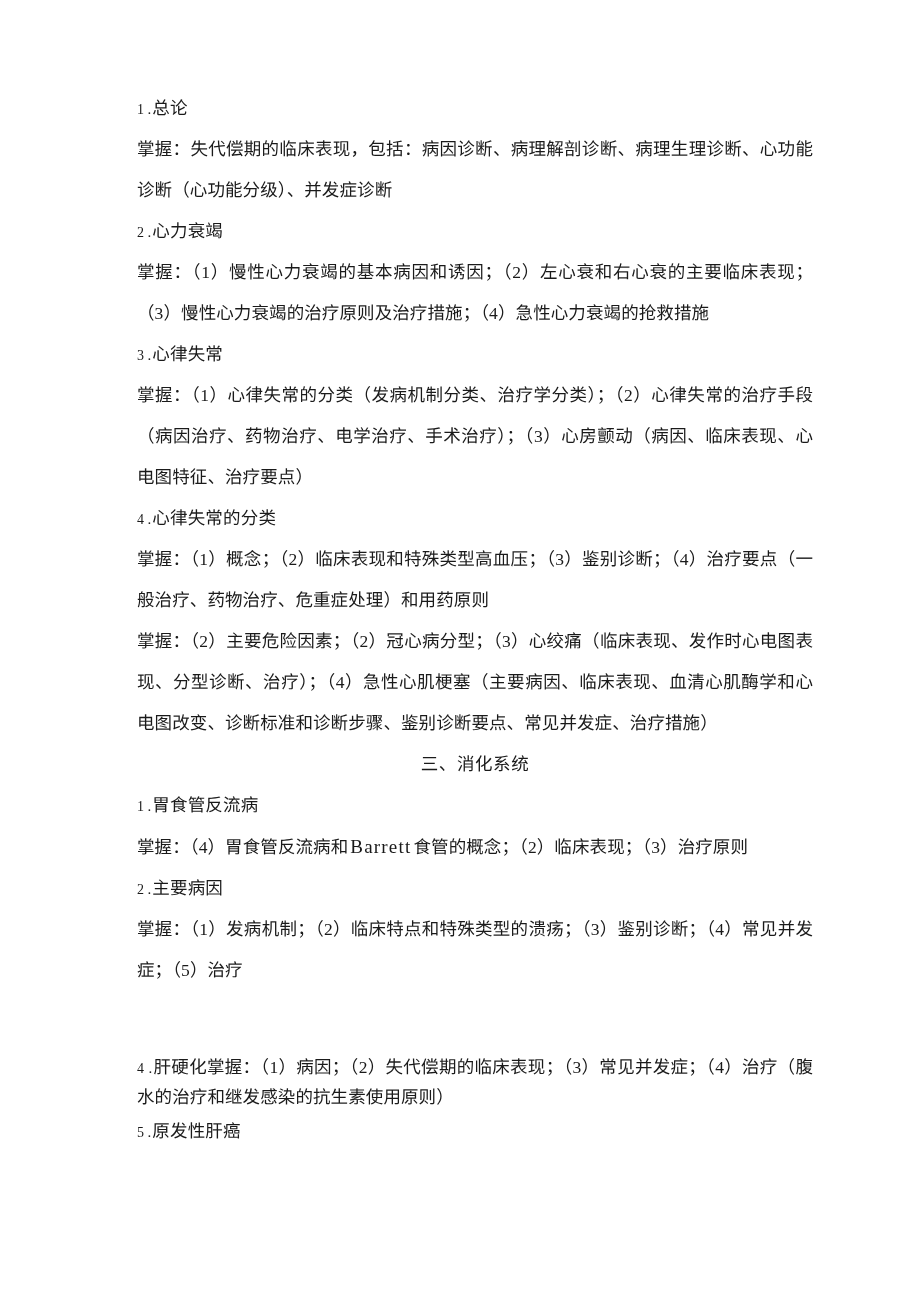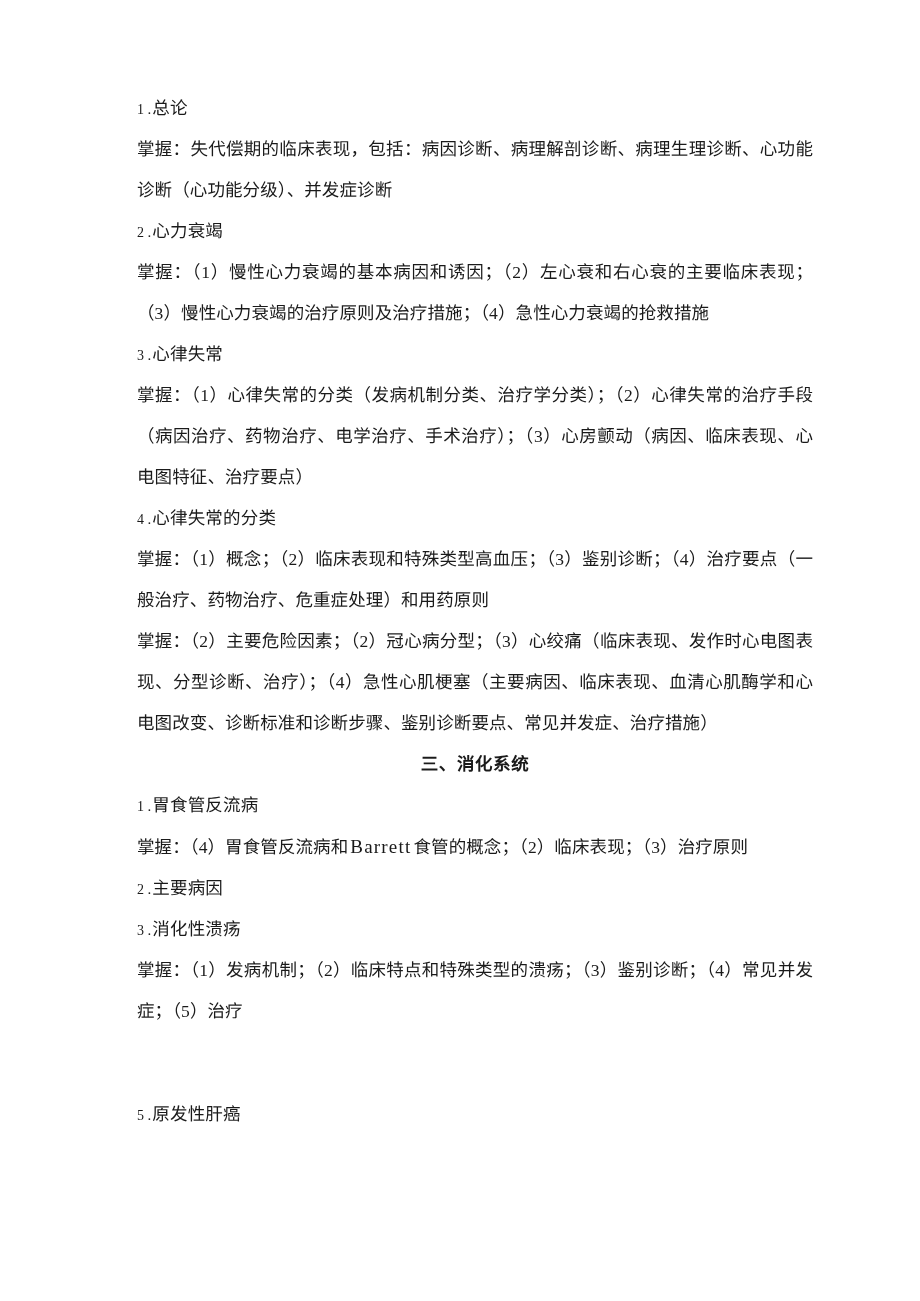--- a/index.html
+++ b/index.html
@@ -96,21 +96,20 @@
     padding-right: 1px;
   }
 
   
   .section-heading {
     font-size: 17.5px;
     line-height: 41px;
     height: 41px;
     text-align: center;
     letter-spacing: 0.6px;
-    font-weight: bold;
   }
 
   
   .latin {
     font-family: "Liberation Serif", "DejaVu Serif", serif;
     font-size: 19px;
     letter-spacing: 1.2px;
     padding: 0 2px;
   }
 
@@ -130,18 +129,18 @@
       <p class="item-body">掌握：（1）慢性心力衰竭的基本病因和诱因；（2）左心衰和右心衰的主要临床表现；（3）慢性心力衰竭的治疗原则及治疗措施；（4）急性心力衰竭的抢救措施</p>
       <p class="item-title"><span class="num">3</span><span class="dot">.</span><span class="name">心律失常</span></p>
       <p class="item-body">掌握：（1）心律失常的分类（发病机制分类、治疗学分类）；（2）心律失常的治疗手段（病因治疗、药物治疗、电学治疗、手术治疗）；（3）心房颤动（病因、临床表现、心电图特征、治疗要点）</p>
       <p class="item-title"><span class="num">4</span><span class="dot">.</span><span class="name">心律失常的分类</span></p>
       <p class="item-body">掌握：（1）概念；（2）临床表现和特殊类型高血压；（3）鉴别诊断；（4）治疗要点（一般治疗、药物治疗、危重症处理）和用药原则</p>
       <p class="item-body">掌握：（2）主要危险因素；（2）冠心病分型；（3）心绞痛（临床表现、发作时心电图表现、分型诊断、治疗）；（4）急性心肌梗塞（主要病因、临床表现、血清心肌酶学和心电图改变、诊断标准和诊断步骤、鉴别诊断要点、常见并发症、治疗措施）</p>
       <p class="section-heading">三、消化系统</p>
       <p class="item-title"><span class="num">1</span><span class="dot">.</span><span class="name">胃食管反流病</span></p>
       <p class="item-body"><span>掌握：（4）胃食管反流病和</span><span class="latin">Barrett</span><span>食管的概念；（2）临床表现；（3）治疗原则</span></p>
       <p class="item-title"><span class="num">2</span><span class="dot">.</span><span class="name">主要病因</span></p>
-      <p class="item-title"><span class="num">3</span><span class="dot">.</span><span class="name">消化性溃疡</span></p>
       <p class="item-body">掌握：（1）发病机制；（2）临床特点和特殊类型的溃疡；（3）鉴别诊断；（4）常见并发症；（5）治疗</p>
       <div class="spacer"></div>
+      <p class="item-merged"><span class="num">4</span><span class="dot">.</span><span>肝硬化掌握：（1）病因；（2）失代偿期的临床表现；（3）常见并发症；（4）治疗（腹水的治疗和继发感染的抗生素使用原则）</span></p>
       <p class="item-title"><span class="num">5</span><span class="dot">.</span><span class="name">原发性肝癌</span></p>
     </div>
 </div>
 
 </body></html>

